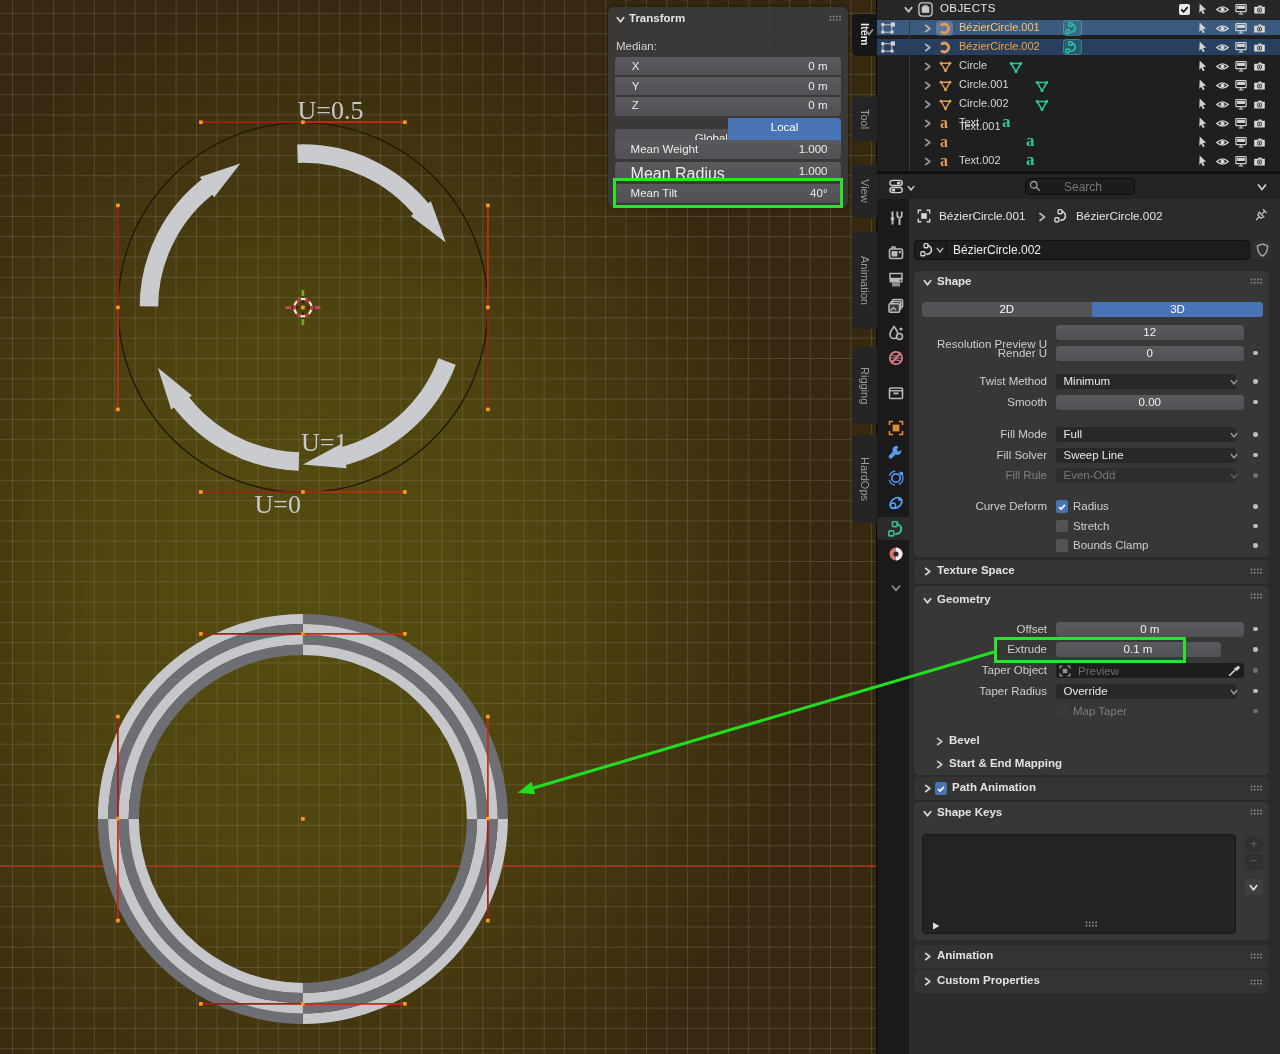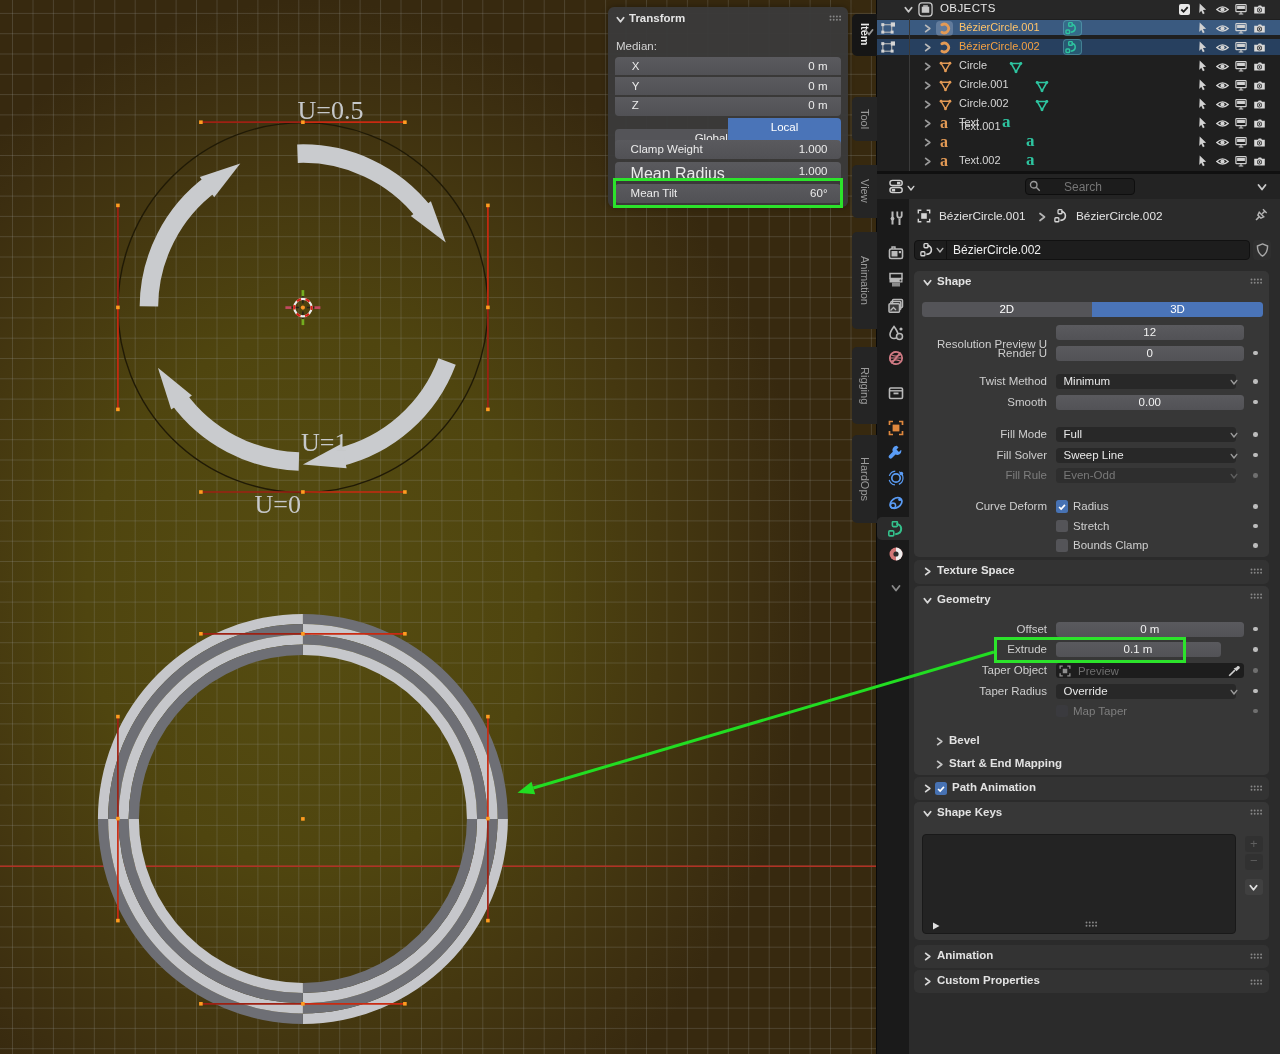--- a/index.html
+++ b/index.html
@@ -753,28 +753,28 @@
 <div class="abs" style="left:700px;top:59.8px;width:127.5px;text-align:right;color:#ececec;font-size:11.5px">0 m</div>
 <div class="abs" style="left:615.3px;top:77.0px;width:225.3px;height:18.2px;background:linear-gradient(#5a5a5e,#515155);border-radius:0"></div>
 <div class="abs" style="left:631.7px;top:79.5px;color:#ececec;font-size:11.5px">Y</div>
 <div class="abs" style="left:700px;top:79.5px;width:127.5px;text-align:right;color:#ececec;font-size:11.5px">0 m</div>
 <div class="abs" style="left:615.3px;top:96.69999999999999px;width:225.3px;height:19px;background:linear-gradient(#5a5a5e,#515155);border-radius:0 0 4px 4px"></div>
 <div class="abs" style="left:631.7px;top:99.19999999999999px;color:#ececec;font-size:11.5px">Z</div>
 <div class="abs" style="left:700px;top:99.19999999999999px;width:127.5px;text-align:right;color:#ececec;font-size:11.5px">0 m</div>
 <div class="abs" style="left:615.3px;top:129px;width:112.6px;height:27px;background:#545458;border-radius:4px 0 0 4px;color:#f0f0f0;font-size:11.5px;line-height:19px;text-align:right">Global</div>
 <div class="abs" style="left:728.4px;top:117.7px;width:112.2px;height:33px;background:#4a74b8;border-radius:0 4px 4px 0;color:#fff;font-size:11.5px;line-height:19px;text-align:center">Local</div>
 <div class="abs" style="left:615.3px;top:140px;width:225.3px;height:19.3px;background:linear-gradient(#5a5a5e,#515155);border-radius:4px"></div>
-<div class="abs" style="left:630.6px;top:142.6px;color:#ececec;font-size:11.5px">Clamp Weight</div>
+<div class="abs" style="left:630.6px;top:142.6px;color:#ececec;font-size:11.5px">Mean Weight</div>
 <div class="abs" style="left:700px;top:142.6px;width:127.5px;text-align:right;color:#ececec;font-size:11.5px">1.000</div>
 <div class="abs" style="left:615.3px;top:161.9px;width:225.3px;height:19.3px;background:linear-gradient(#5a5a5e,#515155);border-radius:4px"></div>
 <div class="abs" style="left:630.6px;top:164.5px;color:#ececec;font-size:16px">Mean Radius</div>
 <div class="abs" style="left:700px;top:164.5px;width:127.5px;text-align:right;color:#ececec;font-size:11.5px">1.000</div>
 <div class="abs" style="left:615.3px;top:184.2px;width:225.3px;height:19.3px;background:linear-gradient(#5a5a5e,#515155);border-radius:4px"></div>
 <div class="abs" style="left:630.6px;top:186.79999999999998px;color:#ececec;font-size:11.5px">Mean Tilt</div>
-<div class="abs" style="left:700px;top:186.79999999999998px;width:127.5px;text-align:right;color:#ececec;font-size:11.5px">60°</div>
+<div class="abs" style="left:700px;top:186.79999999999998px;width:127.5px;text-align:right;color:#ececec;font-size:11.5px">40°</div>
 <div class="abs" style="left:612.7px;top:178.3px;width:230.6px;height:30px;border:3px solid #2ce32b"></div>
 <div class="tab" style="top:13.5px;height:42.5px;background:#161616;color:#ededed;font-weight:bold"><span style="height:42.5px;line-height:24px">Item</span></div>
 <div class="tab" style="top:97px;height:44px;background:#252525;color:#9b9b9b;font-weight:normal"><span style="height:44px;line-height:24px">Tool</span></div>
 <div class="tab" style="top:164.7px;height:53px;background:#252525;color:#9b9b9b;font-weight:normal"><span style="height:53px;line-height:24px">View</span></div>
 <div class="tab" style="top:232.4px;height:97px;background:#252525;color:#9b9b9b;font-weight:normal"><span style="height:97px;line-height:24px">Animation</span></div>
 <div class="tab" style="top:347px;height:76.5px;background:#252525;color:#9b9b9b;font-weight:normal"><span style="height:76.5px;line-height:24px">Rigging</span></div>
 <div class="tab" style="top:435.3px;height:88px;background:#252525;color:#9b9b9b;font-weight:normal"><span style="height:88px;line-height:24px">HardOps</span></div>
 <svg style="position:absolute;left:864px;top:27px" width="10" height="10" viewBox="0 0 10 10">
       <path d="M1.5 3 L5 7.5 L8.5 3" fill="none" stroke="#9a9a9a" stroke-width="1.8" stroke-linecap="round" stroke-linejoin="round"></path>
     </svg>

